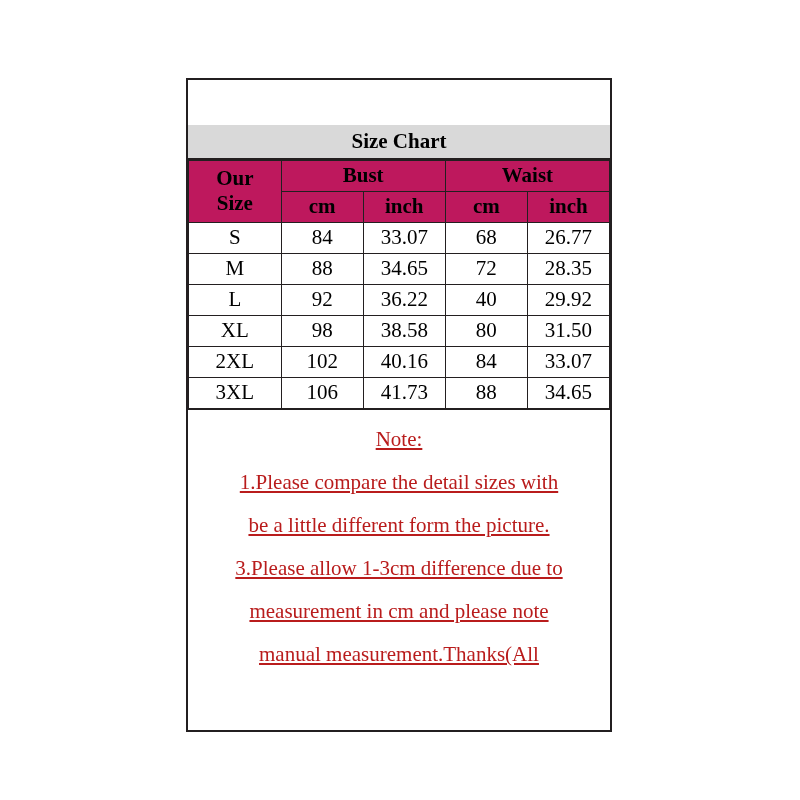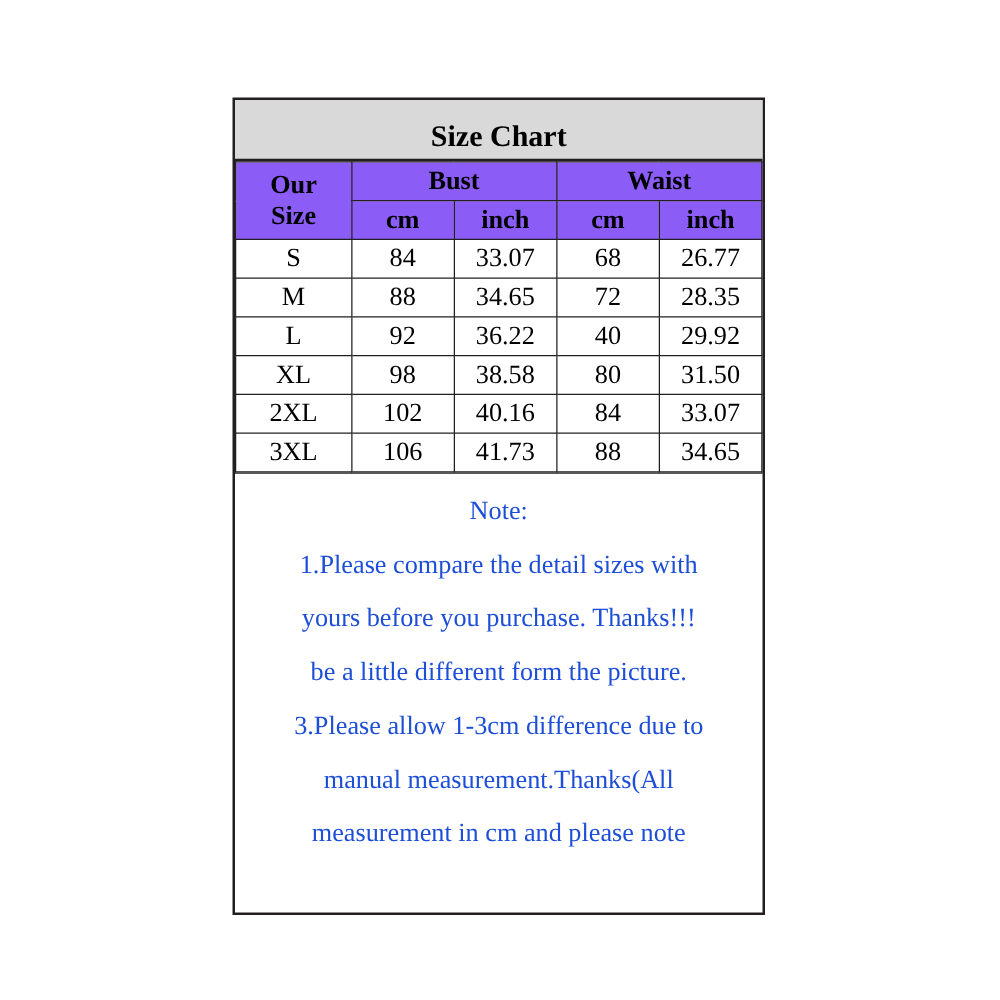--- a/index.html
+++ b/index.html
@@ -31,24 +31,25 @@
     display: flex;
     flex-direction: column;
   }
 
   
   .chart-title {
     background: #d9d9d9;
     border-bottom: 2px solid #231f20;
     text-align: center;
     font-weight: bold;
-    font-size: 24px;
+    font-size: 21px;
     line-height: 28px;
-    padding: 16px 0 3px 0;
+    padding: 2px 0 3px 0;
     color: #000000;
+    margin-top: 45px;
   }
 
   
   table.size-table {
     border-collapse: collapse;
     width: 100%;
     table-layout: fixed;
   }
   table.size-table td,
   table.size-table th {
@@ -56,42 +57,43 @@
     text-align: center;
     color: #000000;
     font-weight: normal;
     font-size: 21px;
     padding: 1px 0 2px 0;
     height: 31px;
     box-sizing: border-box;
   }
   table.size-table thead td,
   table.size-table thead th {
-    background: #8b5cf6;
+    background: #be185d;
     font-weight: bold;
     font-size: 21px;
   }
   thead .unit-cell {
     font-weight: normal;
     font-size: 19px;
     text-align: left;
     padding-left: 8px;
   }
   .col-size { width: 22%; }
   .col-v    { width: 19.5%; }
 
   
   .notes {
     flex: 1 1 auto;
     border-top: 1px solid #231f20;
     padding: 14px 12px 10px 12px;
     text-align: center;
-    color: #1d4ed8;
+    color: #b91c1c;
     font-size: 21px;
     line-height: 30px;
+    text-decoration: underline;
   }
   .notes .note-head {
     display: block;
     margin-bottom: 2px;
   }
   .notes p {
     margin: 13px;
   }
 </style>
 </head>
@@ -169,21 +171,20 @@
           <td>41.73</td>
           <td>88</td>
           <td>34.65</td>
         </tr>
       </tbody>
     </table>
 
     <div class="notes">
       <span class="note-head">Note:</span>
       <p>1.Please compare the detail sizes with</p>
-      <p>yours before you purchase. Thanks!!!</p>
       <p>be a little different form the picture.</p>
       <p>3.Please allow 1-3cm difference due to</p>
+      <p>measurement in cm and please note</p>
       <p>manual measurement.Thanks(All</p>
-      <p>measurement in cm and please note</p>
     </div>
 
   </div>
 </div>
 
 </body></html>

